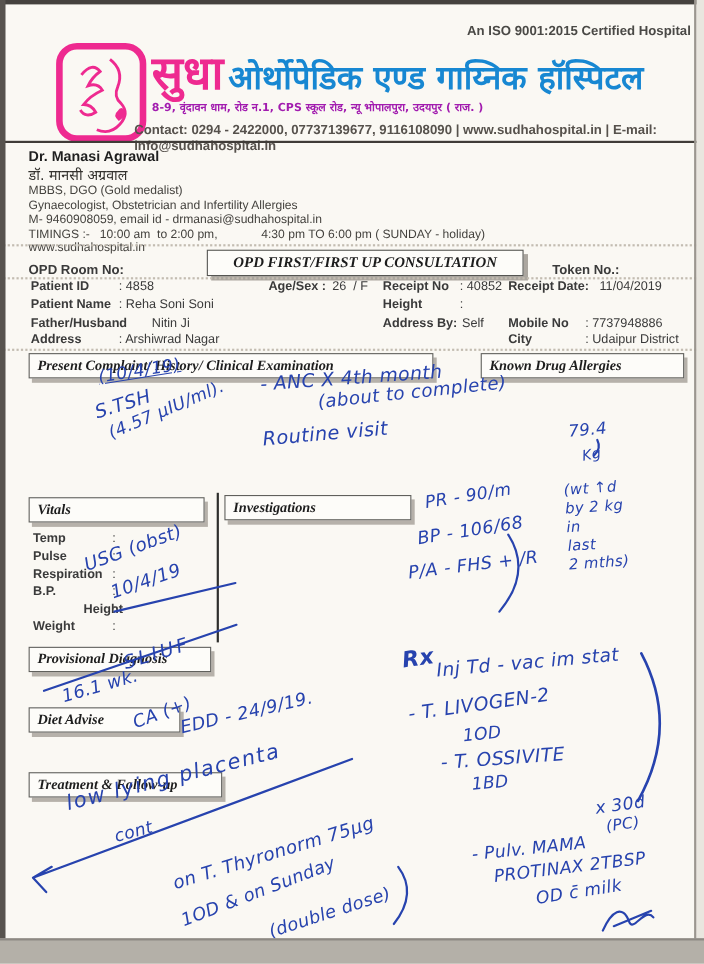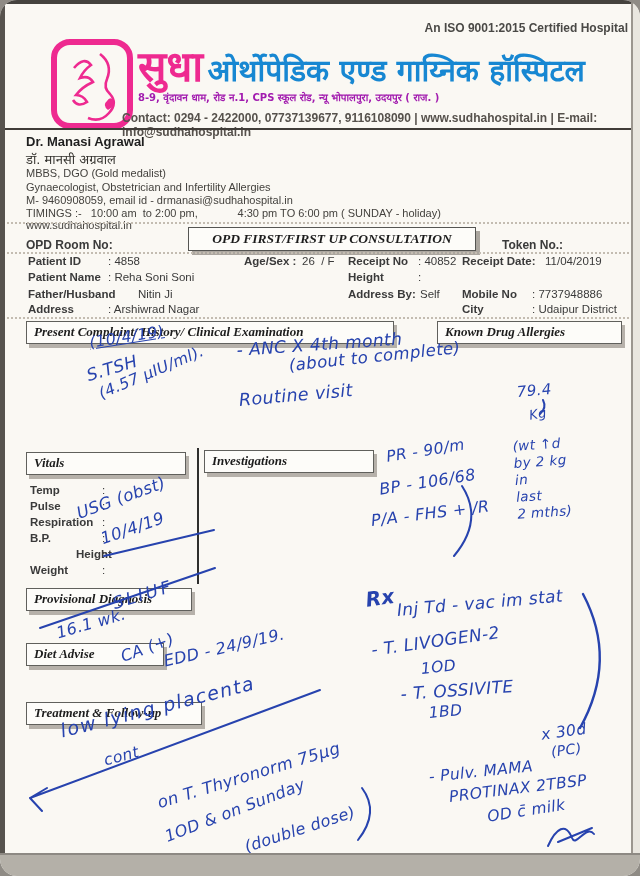--- a/index.html
+++ b/index.html
@@ -1,17 +1,17 @@
 <!DOCTYPE html>
 <html><head>
 <meta charset="utf-8">
 <style>
   html,body{margin:0;padding:0;}
   body{width:640px;height:876px;background:#8f8b85;font-family:"Liberation Sans",sans-serif;}
-  .page{position:relative;width:640px;height:876px;background:#faf8f3;overflow:hidden;border-radius:17px;}
+  .page{position:relative;width:640px;height:876px;background:#faf8f3;overflow:hidden;}
   .edge-top{position:absolute;left:0;top:0;width:640px;height:4px;background:#45423e;}
   .edge-left{position:absolute;left:0;top:0;width:5px;height:856px;background:#57534e;}
   .edge-right{position:absolute;left:631px;top:0;width:2px;height:854px;background:#9b968f;}
   .edge-right-pad{position:absolute;left:633px;top:0;width:7px;height:854px;background:#e9e6df;}
   .edge-bottom{position:absolute;left:0;top:853px;width:640px;height:23px;background:#b4b0a8;border-top:2px solid #8d8983;}
   .pl{position:absolute;color:#3a3a3a;}
   .b{font-weight:bold;}
   .hw{position:absolute;font-family:"DejaVu Sans",sans-serif;font-style:italic;color:#2743ae;white-space:pre-line;transform-origin:left top;line-height:1.22;letter-spacing:.4px;}
   .secbox{position:absolute;background:#fdfcf9;border:1px solid #60605c;box-shadow:3px 4px 0 #b6b1aa;font-family:"Liberation Serif",serif;font-style:italic;font-weight:bold;color:#1d1d1d;padding:2px 7px 3px;font-size:13px;white-space:nowrap;}
   .dotted{position:absolute;left:0;width:640px;height:0;border-top:2px dotted #c3bcb1;}

